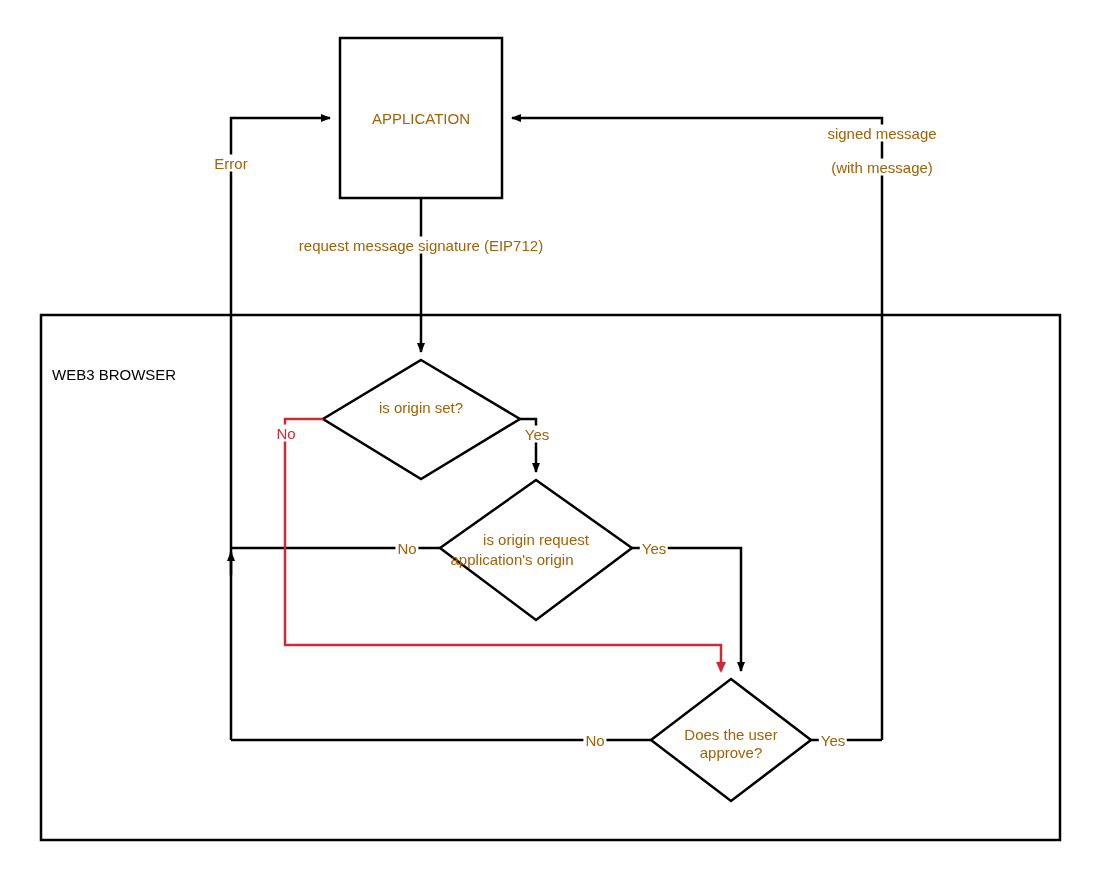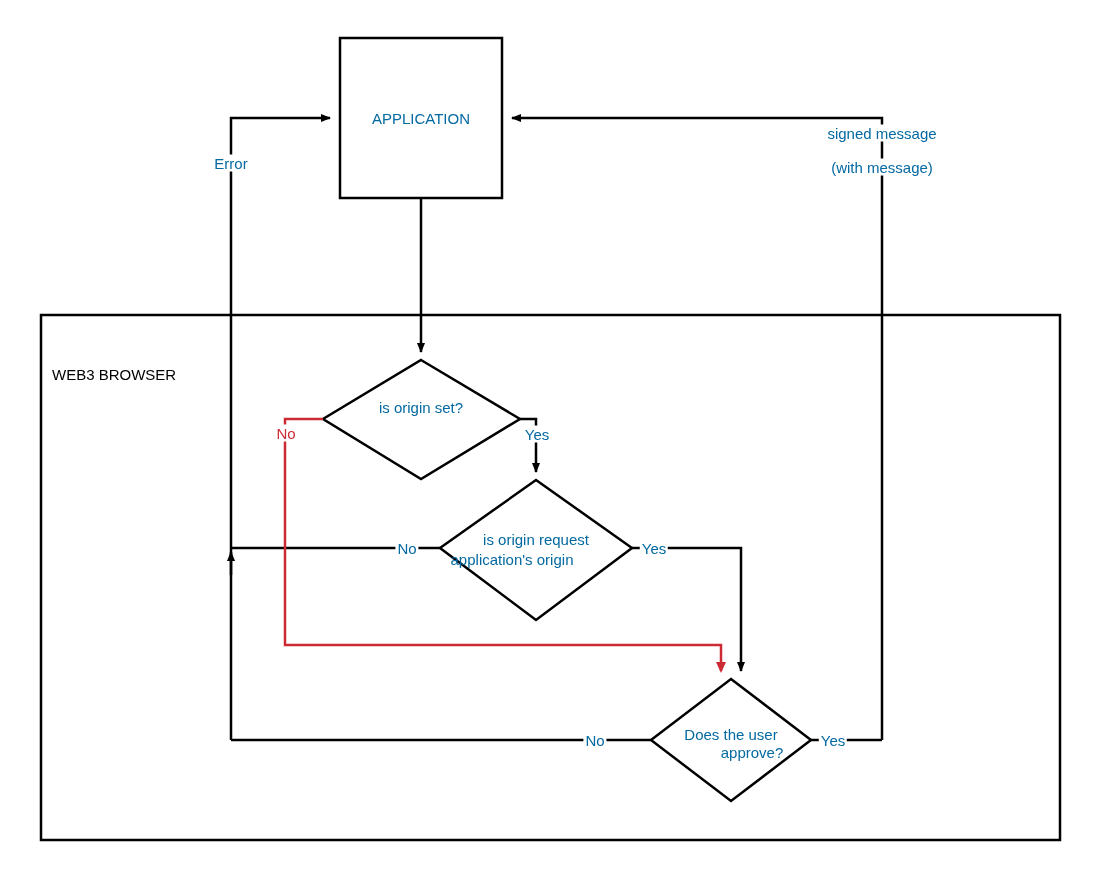--- a/index.html
+++ b/index.html
@@ -19,21 +19,21 @@
     position: absolute;
     top: 0;
     left: 0;
     width: 1100px;
     height: 880px;
   }
   .lbl {
     position: absolute;
     font-family: "Liberation Sans", sans-serif;
     font-size: 15px;
-    color: #0369a1;
+    color: #a16207;
     white-space: pre;
     line-height: 17px;
     background: #ffffff;
     padding: 0 2px;
   }
   .lbl.c {
     transform: translate(-50%, -50%);
   }
   .lbl.nobg {
     background: transparent;
@@ -97,27 +97,28 @@
   <div class="lbl c nobg" style="left:421px; top:118px;">APPLICATION</div>
 
   <div class="box-title" style="left:52px; top:322px;margin-top:44px;">WEB3 BROWSER</div>
 
   <div class="lbl c nobg" style="left:421px; top:407px;">is origin set?</div>
 
   <div class="lbl c nobg" style="left:536px; top:539px;">is origin request</div>
   <div class="lbl c nobg" style="left:512px; top:559px;">application's origin</div>
 
   <div class="lbl c nobg" style="left:731px; top:734px;">Does the user</div>
-  <div class="lbl c nobg" style="left:752px; top:752px;">approve?</div>
+  <div class="lbl c nobg" style="left:731px; top:752px;">approve?</div>
 
   <div class="lbl c" style="left:231px; top:163px;">Error</div>
 
   <div class="lbl c" style="left:882px; top:133px;">signed message</div>
   <div class="lbl c" style="left:882px; top:167px;">(with message)</div>
 
+  <div class="lbl c" style="left:421px; top:245px;">request message signature (EIP712)</div>
 
   <div class="lbl c red" style="left:286px; top:433px;">No</div>
 
   <div class="lbl c" style="left:537px; top:434px;">Yes</div>
 
   <div class="lbl c" style="left:407px; top:548px;">No</div>
 
   <div class="lbl c" style="left:654px; top:548px;">Yes</div>
 
   <div class="lbl c" style="left:595px; top:740px;">No</div>

